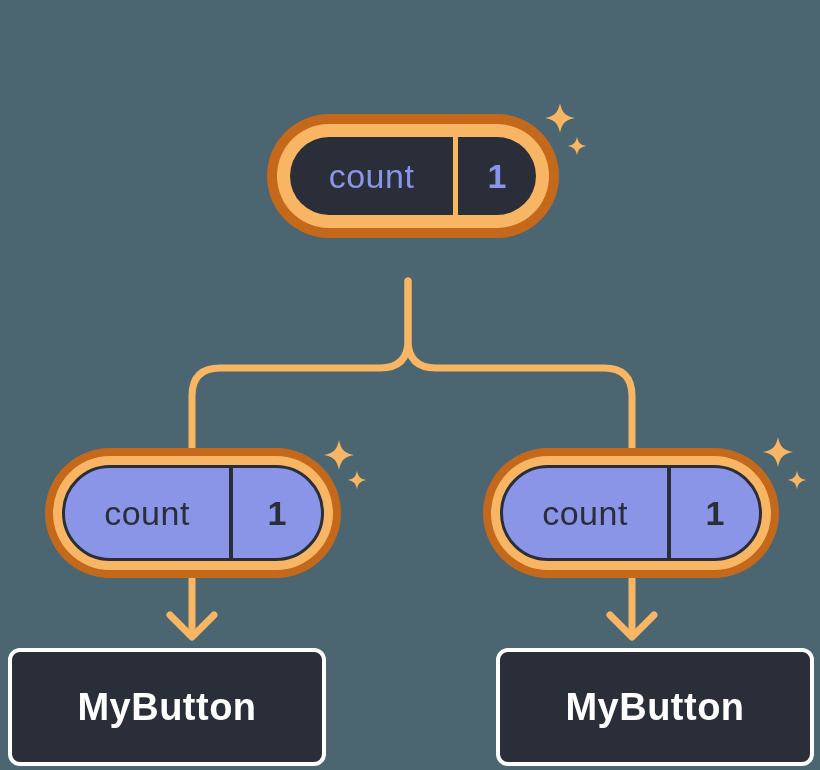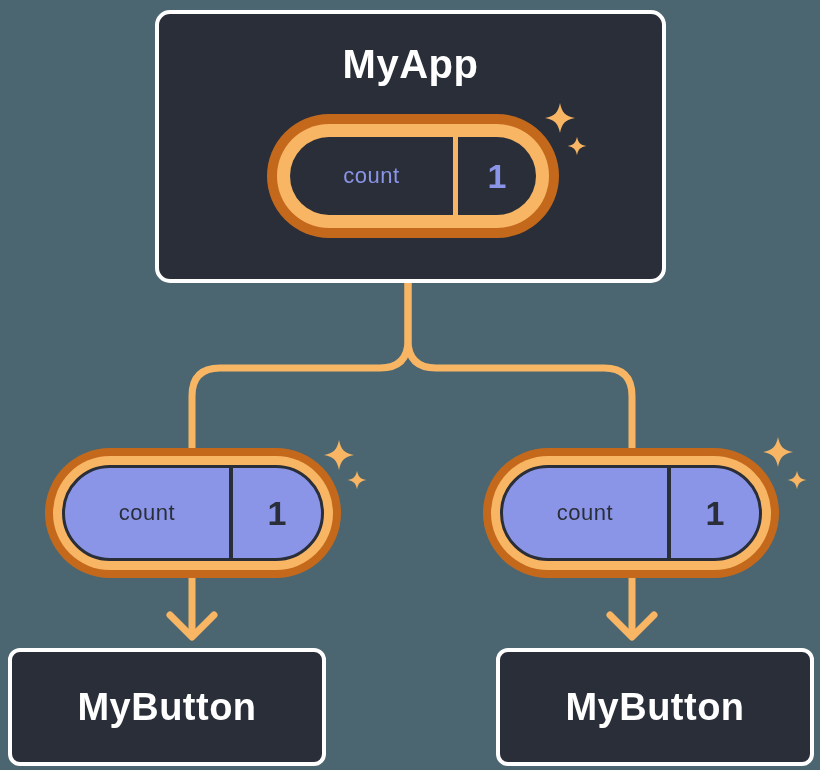--- a/index.html
+++ b/index.html
@@ -47,21 +47,21 @@
   .pill-core{
     box-sizing:border-box;display:flex;align-items:stretch;width:100%;height:100%;
     border-radius:48px;overflow:hidden;
   }
   #pill-root{left:267px;top:114px;width:292px;height:124px;padding:10px;}
   #pill-root .pill-ring{padding:13px;}
   .core-dark{background:var(--card);}
   .core-light{background:var(--periwinkle);border:3px solid var(--card);}
   .pill-key{
     flex:1;display:flex;align-items:center;justify-content:center;
-    font-size:22px;letter-spacing:0.5px;text-align:center;
+    font-size:34px;letter-spacing:0.5px;text-align:center;
   }
   .pill-sep{width:5px;background:var(--orange-light);}
   .core-light .pill-sep{width:4px;background:var(--card);}
   .pill-value{
     width:78px;display:flex;align-items:center;justify-content:center;
     font-size:34px;font-weight:bold;
   }
   .core-dark .pill-key,.core-dark .pill-value{color:var(--periwinkle);}
   .core-light .pill-key,.core-light .pill-value{color:var(--text-dark);}
   .core-light .pill-key{font-weight:500;}
@@ -76,23 +76,20 @@
 
 <div class="stage">
 
   <svg id="wire-layer" class="layer" viewBox="0 0 820 770">
     <path class="wire" d="M408,281 L408,340 Q408,368 380,368 L220,368 Q192,368 192,396 L192,634"></path>
     <path class="wire" d="M408,281 L408,340 Q408,368 436,368 L604,368 Q632,368 632,396 L632,634"></path>
     <path class="wire" d="M170,615 L192,637 L214,615"></path>
     <path class="wire" d="M610,615 L632,637 L654,615"></path>
   </svg>
 
-  <div class="card" id="root-card">
-    <div class="card-title">MyApp</div>
-  </div>
 
   <div class="pill" id="pill-root">
     <div class="pill-ring">
       <div class="pill-core core-dark">
         <div class="pill-key">count</div>
         <div class="pill-sep"></div>
         <div class="pill-value">1</div>
       </div>
     </div>
   </div>

